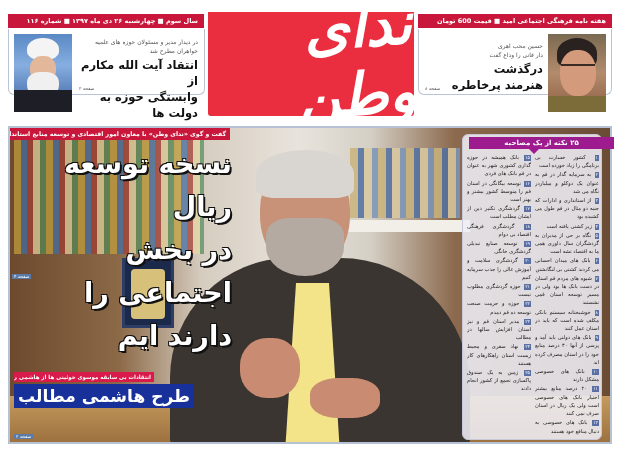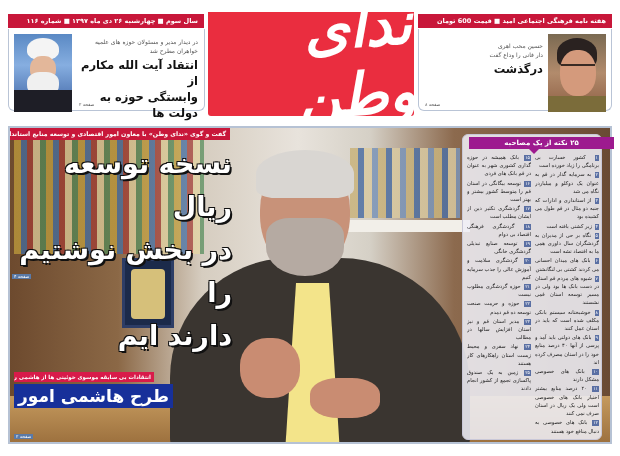--- a/index.html
+++ b/index.html
@@ -25,21 +25,21 @@
     display: flex; align-items: center; justify-content: center;
   }
   .masthead-title {
     color: #fff; font-family: "DejaVu Serif", serif; font-size: 58px;
     font-weight: bold; font-style: italic; direction: rtl; letter-spacing: -1px;
     transform: rotate(-4deg);
   }
 
   
   .teaser {
-    position: absolute; top: 29px; height: 82px; border: 1px solid #b9c4d6;
+    position: absolute; top: 29px; height: 66px; border: 1px solid #b9c4d6;
     border-top: none; border-radius: 0 0 6px 6px; background: #fff;
   }
   .teaser-left { left: 8px; width: 197px; }
   .teaser-right { left: 418px; width: 194px; }
   .photo {
     position: absolute; top: 5px; width: 58px; height: 78px; overflow: hidden;
   }
   .photo-cleric {
     left: 5px; background: linear-gradient(180deg, #5a89c4 0%, #86aee0 40%, #3a5fa0 100%);
   }
@@ -194,20 +194,21 @@
     <div class="photo photo-artist">
       <div class="hair2"></div>
       <div class="face2"></div>
       <div class="glasses2"></div>
       <div class="shirt2"></div>
     </div>
     <div class="teaser-text" style="top:12px">
       <div class="kicker">حسین محب اهری</div>
       <div class="kicker">دار فانی را وداع گفت</div>
       <div class="headline">درگذشت</div>
+      <div class="headline" style="margin-top:0">هنرمند پرخاطره</div>
     </div>
     <div class="page-ref">صفحه ۸</div>
   </div>
 
   <div class="main-photo">
     <div class="shelf-books"></div>
     <div class="shelf-books-right"></div>
     <div class="shelf-board"></div>
     <div class="plaque">
         <div class="plaque-inner"></div>
@@ -218,28 +219,28 @@
     <div class="person-head"></div>
     <div class="person-hair"></div>
     <div class="person-beard"></div>
     <div class="hand1"></div>
     <div class="hand2"></div>
   </div>
 
   <div class="interview-label">گفت و گوی «ندای وطن» با معاون امور اقتصادی و توسعه منابع استانداری قم:</div>
   <div class="main-headline">
     <div>نسخه توسعه ریال</div>
-    <div>در بخش نوشتیم را</div>
+    <div>در بخش اجتماعی را</div>
     <div>دارند ایم</div>
   </div>
   <div class="main-page-ref">صفحه ۴</div>
 
   <div class="sub-kicker">انتقادات بی سابقه موسوی خوئینی ها از هاشمی رفسنجانی</div>
   <div class="sub-headline">
-    <div><span class="sub-line">طرح هاشمی امور</span></div>
+    <div><span class="sub-line">طرح هاشمی مطالب</span></div>
   </div>
   <div class="sub-page-ref">صفحه ۲</div>
 
   <div class="sidebar">
     <div class="sidebar-title">۲۵ نکته از یک مصاحبه</div>
     <div class="sidebar-cols">
       <div class="sidebar-col" id="col-right">
           <div class="point"><span class="point-num">۱</span><span> کشور خسارت بی برنامگی را زیاد خورده است</span></div>
           <div class="point"><span class="point-num">۲</span><span> به سرمایه گذار در قم به عنوان یک دوکلو و میلیاردر نگاه می شد</span></div>
           <div class="point"><span class="point-num">۳</span><span> از استانداری و ادارات که جنبه دو مثال در قم طول می کشیده بود</span></div>

